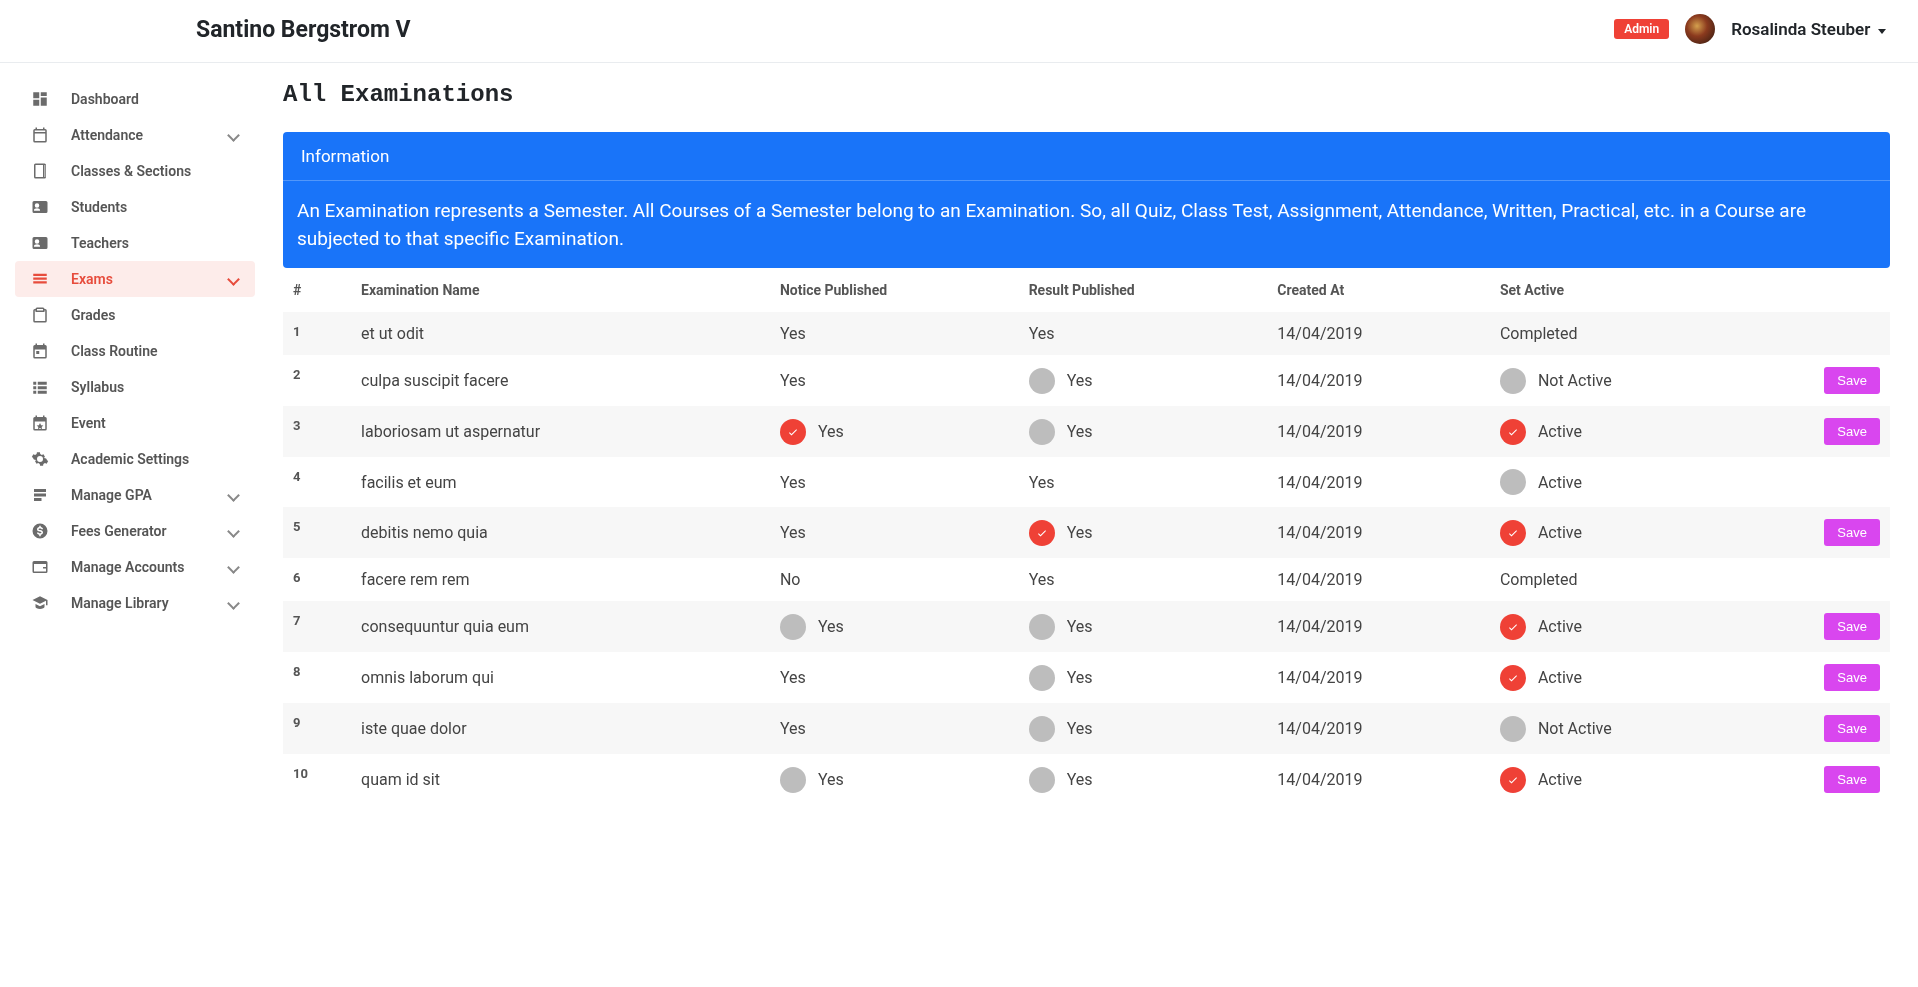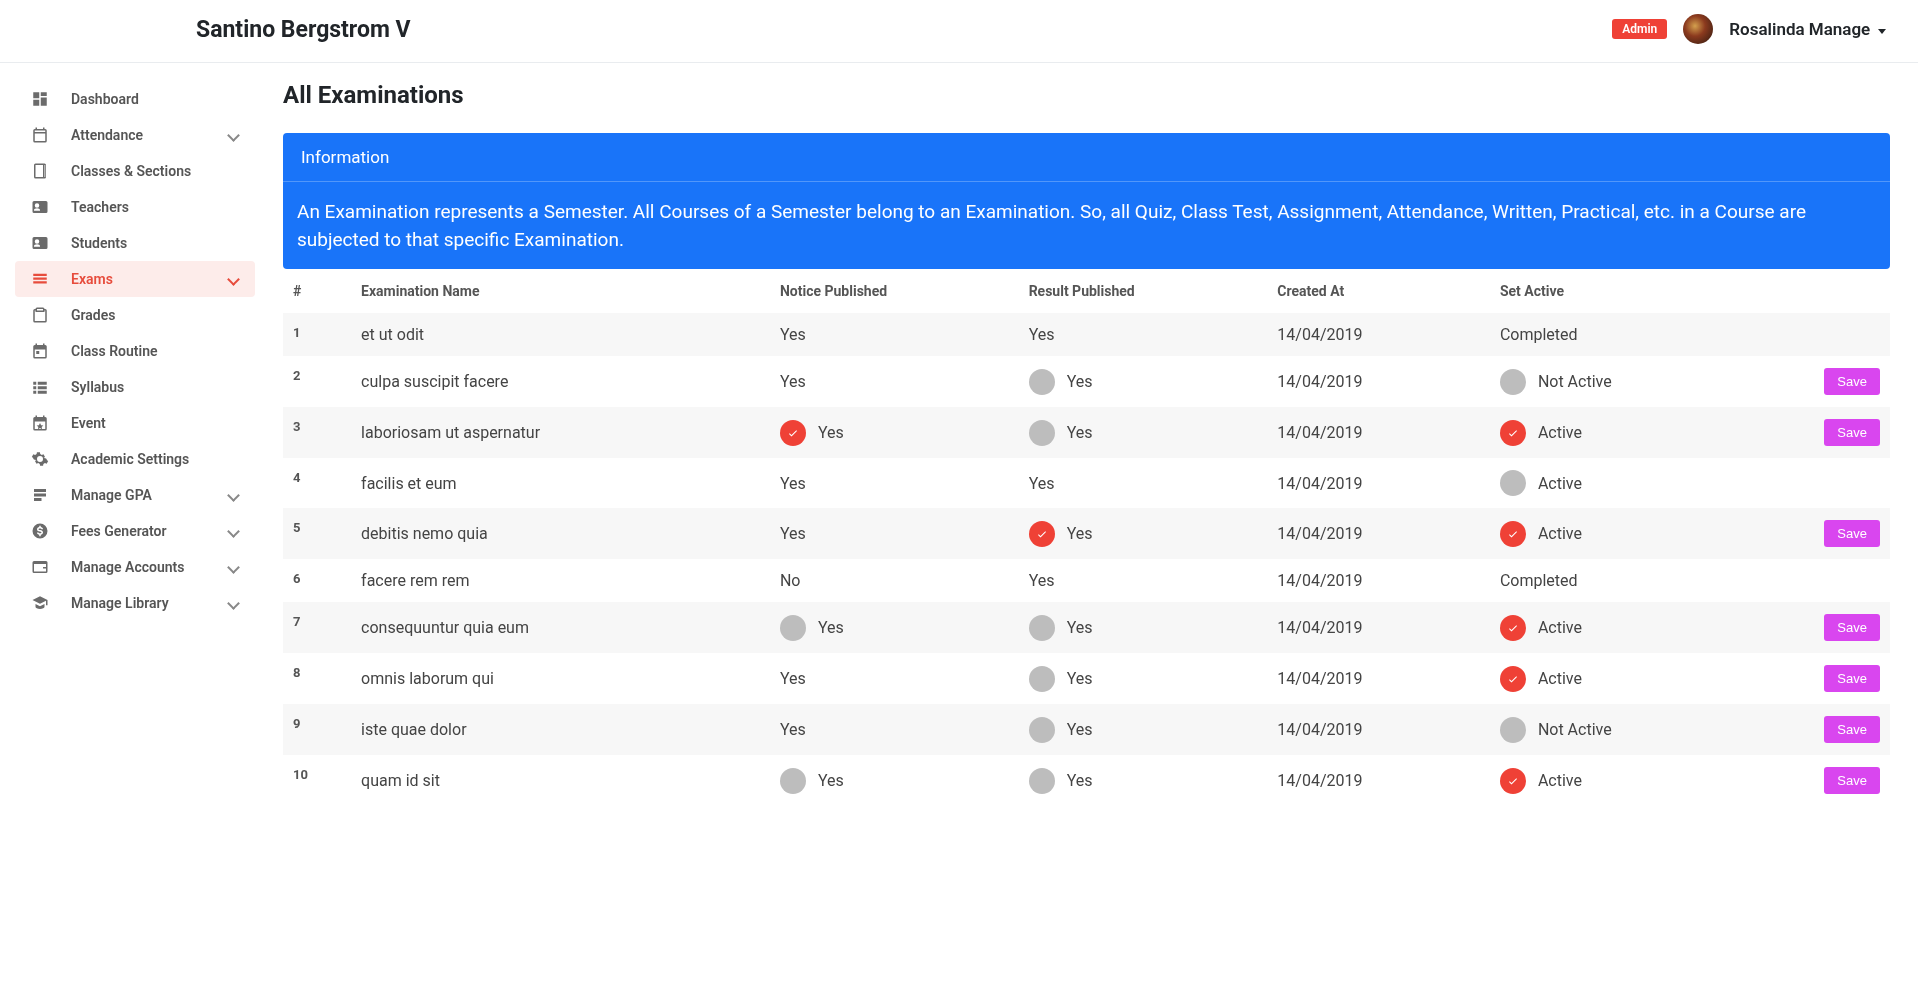--- a/index.html
+++ b/index.html
@@ -103,20 +103,21 @@
   border-color: #e74c3c;
 }
 .content {
   flex: 1;
   padding: 18px 28px 30px 28px;
 }
 .page-title {
   font-size: 24px;
   font-weight: 700;
   margin-bottom: 24px;
+  font-family: Liberation Mono, monospace;
 }
 .info-box {
   background: #1974f9;
   color: #fff;
   border-radius: 4px;
   overflow: hidden;
   margin-bottom: 0;
 }
 .info-header {
   padding: 14px 18px;
@@ -178,21 +179,21 @@
 </style>
 </head>
 <body>
 
 <div class="header">
   <div class="brand">Santino Bergstrom V</div>
   <div class="header-right">
     <span class="admin-badge">Admin</span>
     <span class="avatar"></span>
     <span>
-      <span class="username">Rosalinda Manage</span>
+      <span class="username">Rosalinda Steuber</span>
       <span class="caret"></span>
     </span>
   </div>
 </div>
 
 <div class="main">
   <div class="sidebar" id="sidebar">
       <div class="nav-item">
         <span class="icon-slot">
           <svg viewBox="0 0 24 24">
@@ -217,29 +218,29 @@
           </svg>
         </span>
         <span>Classes &amp; Sections</span>
       </div>
       <div class="nav-item">
         <span class="icon-slot">
           <svg viewBox="0 0 24 24">
             <path d="M4 4h16a2 2 0 0 1 2 2v12a2 2 0 0 1-2 2H4a2 2 0 0 1-2-2V6a2 2 0 0 1 2-2zm4 3a3 3 0 1 0 0 6 3 3 0 0 0 0-6zm-4 10h8v-1c0-1.5-2-2.5-4-2.5s-4 1-4 2.5zM14 8h6v2h-6zm0 4h6v2h-6z"></path>
           </svg>
         </span>
+        <span>Students</span>
+      </div>
+      <div class="nav-item">
+        <span class="icon-slot">
+          <svg viewBox="0 0 24 24">
+            <path d="M4 4h16a2 2 0 0 1 2 2v12a2 2 0 0 1-2 2H4a2 2 0 0 1-2-2V6a2 2 0 0 1 2-2zm4 3a3 3 0 1 0 0 6 3 3 0 0 0 0-6zm-4 10h8v-1c0-1.5-2-2.5-4-2.5s-4 1-4 2.5zM14 8h6v2h-6zm0 4h6v2h-6z"></path>
+          </svg>
+        </span>
         <span>Teachers</span>
-      </div>
-      <div class="nav-item">
-        <span class="icon-slot">
-          <svg viewBox="0 0 24 24">
-            <path d="M4 4h16a2 2 0 0 1 2 2v12a2 2 0 0 1-2 2H4a2 2 0 0 1-2-2V6a2 2 0 0 1 2-2zm4 3a3 3 0 1 0 0 6 3 3 0 0 0 0-6zm-4 10h8v-1c0-1.5-2-2.5-4-2.5s-4 1-4 2.5zM14 8h6v2h-6zm0 4h6v2h-6z"></path>
-          </svg>
-        </span>
-        <span>Students</span>
       </div>
       <div class="nav-item active">
         <span class="icon-slot">
           <svg viewBox="0 0 24 24">
             <path d="M3 5h18v3H3zm0 5h18v3H3zm0 5h18v3H3z"></path>
           </svg>
         </span>
         <span>Exams</span>
         <span class="chevron"></span>
       </div>

